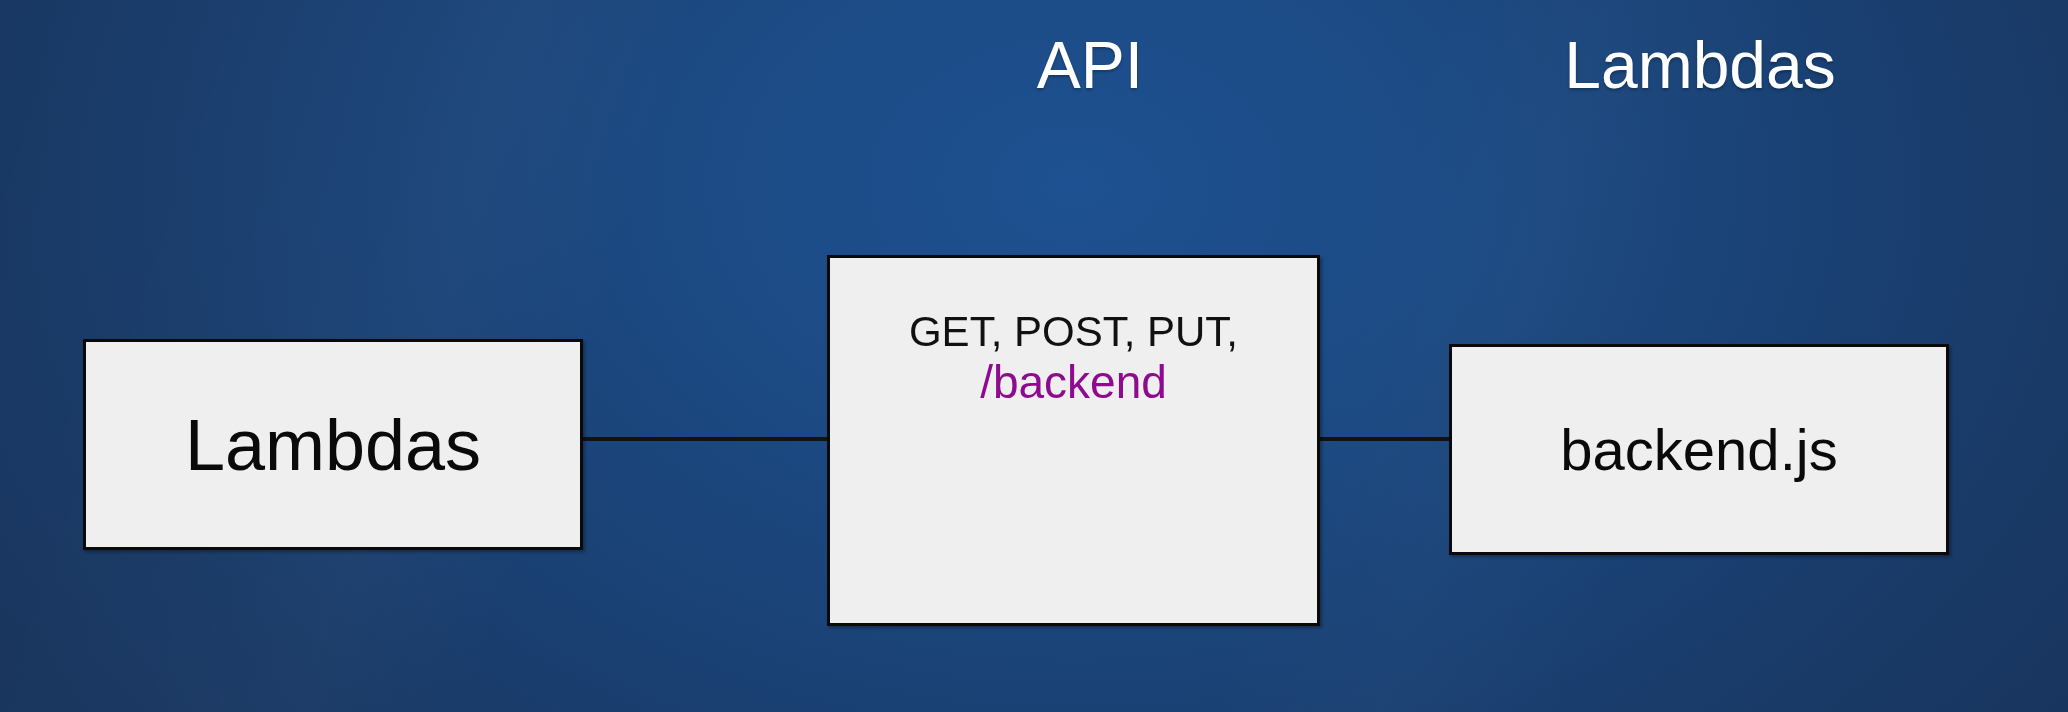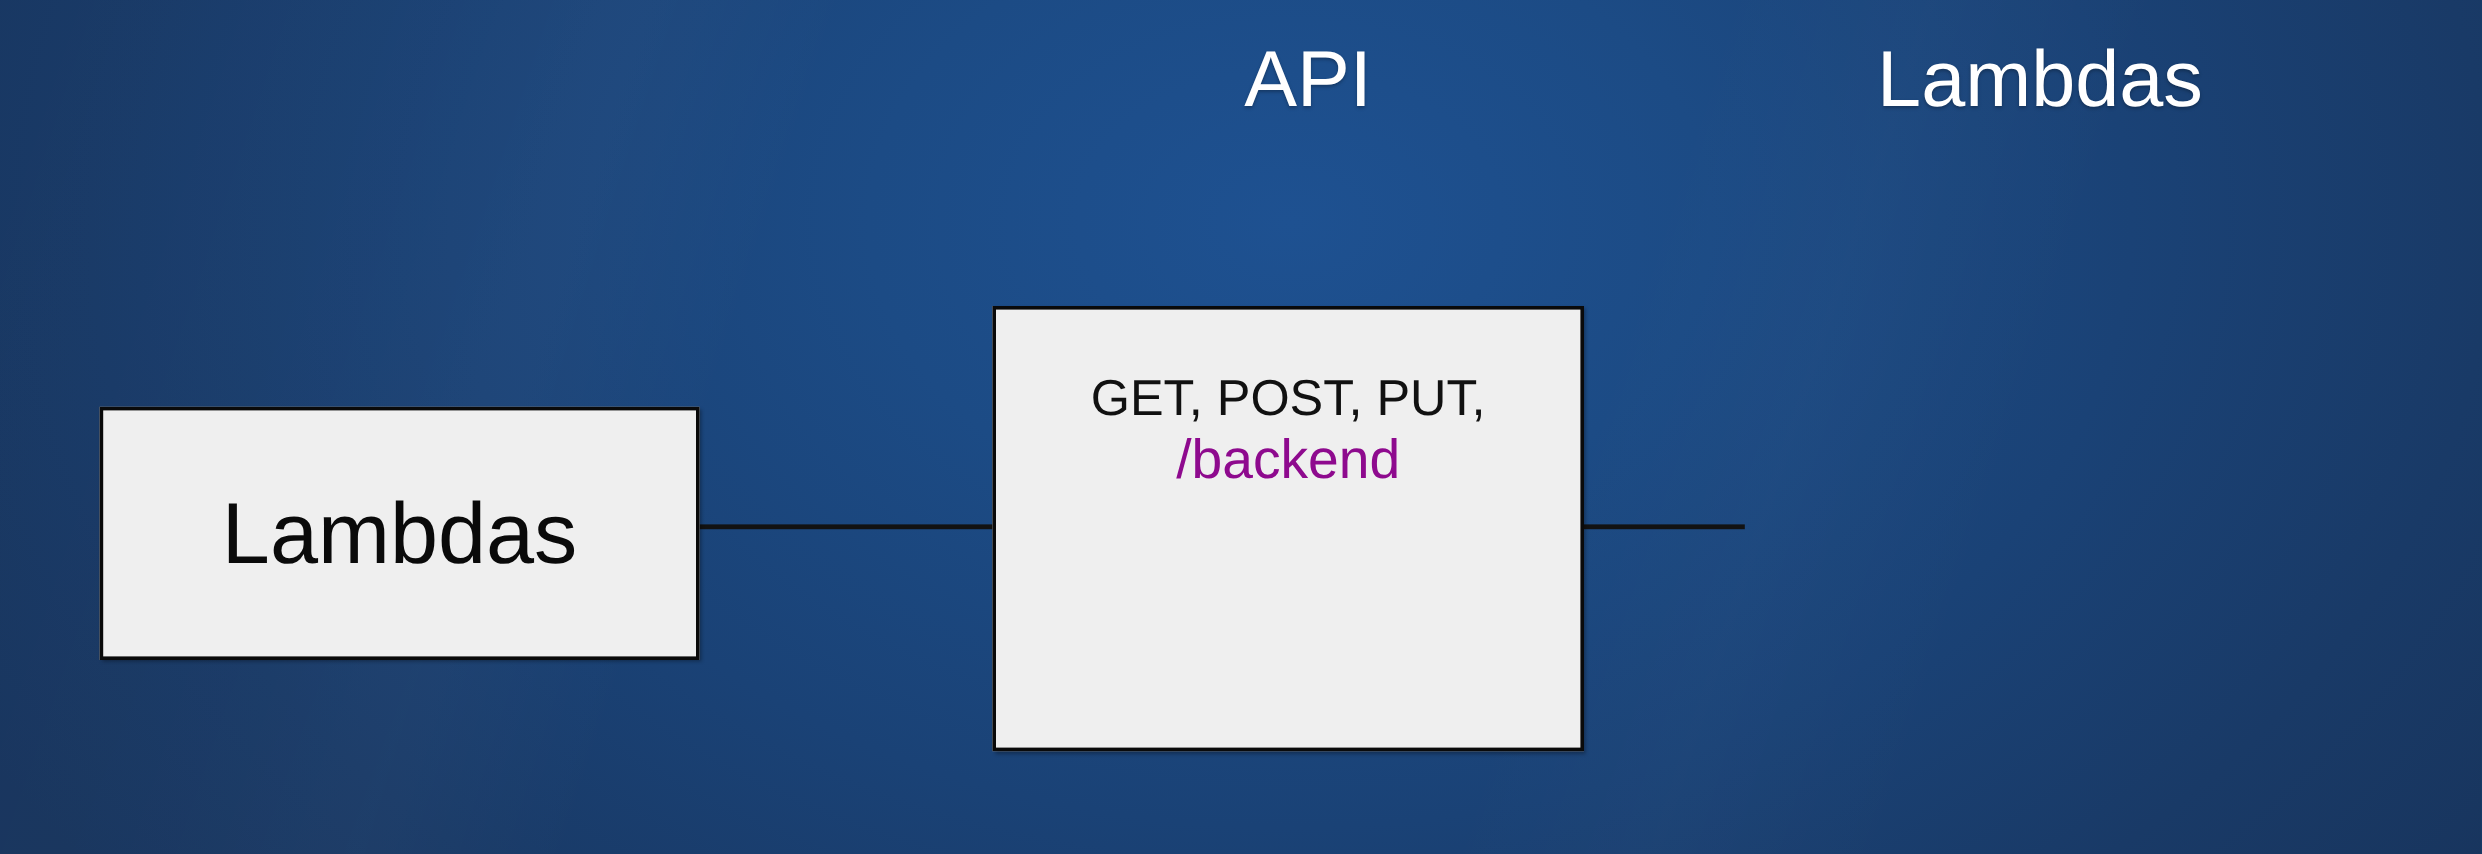--- a/index.html
+++ b/index.html
@@ -130,14 +130,17 @@
     <div class="node-label">Lambdas</div>
   </div>
 
   <div class="node" id="node-api">
     <div class="methods">
       <div>GET, POST, PUT,</div>
     </div>
     <div class="route">/backend</div>
   </div>
 
+  <div class="node" id="node-backend">
+    <div class="node-label">backend.js</div>
+  </div>
 
 </div>
 
 </body></html>

